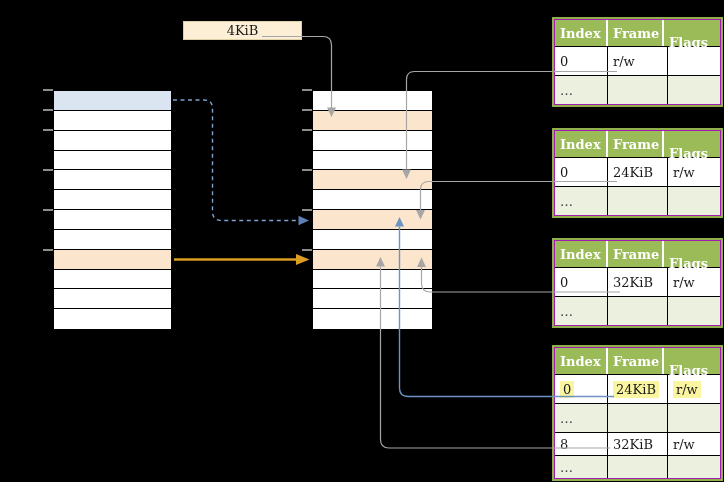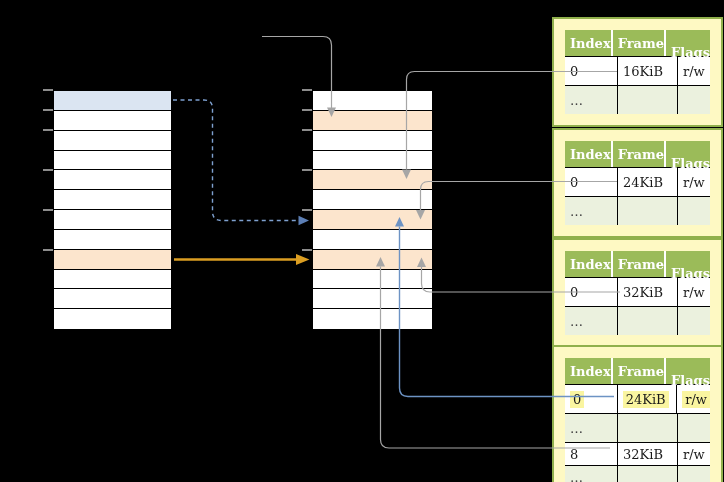--- a/index.html
+++ b/index.html
@@ -23,26 +23,26 @@
   .mem-virtual{left:53px;top:90px;width:119px;height:240px;}
   .mem-physical{left:312px;top:90px;width:121px;height:240px;}
   .mem-row{border-bottom:1px solid #000;}
   .mem-row:last-child{border-bottom:none;}
   .mem-row.white{background:var(--row-white);}
   .mem-row.blue{background:var(--row-blue);}
   .mem-row.peach{background:var(--row-peach);}
   .tick{position:absolute;width:10px;height:2px;background:var(--tick-gray);}
   
   .pt{position:absolute;left:552px;width:171px;box-sizing:border-box;
-      border:2px solid var(--table-border-green);background:#fef9c3;padding:11px;}
+      border:2px solid var(--table-border-green);background:#a21caf;padding:1px;}
   .pt-header{display:flex;height:26px;background:var(--header-green);}
   .pt-hcell{box-sizing:border-box;display:flex;align-items:center;padding-left:5px;
     color:#fff;font-weight:bold;font-size:13px;}
   .pt-hcell:nth-child(1){width:53px;border-right:2px solid #fff;}
-  .pt-hcell:nth-child(2){width:64px;border-right:2px solid #fff;}
+  .pt-hcell:nth-child(2){width:56px;border-right:2px solid #fff;}
   .pt-hcell:nth-child(3){flex:1;margin-top:18px;}
   .pt-row{display:flex;height:28px;border-top:1px solid #000;}
   .pt-cell{box-sizing:border-box;display:flex;align-items:center;padding-left:5px;
     font-size:13px;color:var(--cell-text);}
   .pt-cell:nth-child(1){width:53px;border-right:1px solid #000;}
   .pt-cell:nth-child(2){width:60px;border-right:1px solid #000;}
   .pt-cell:nth-child(3){flex:1;}
   .pt-row.green{background:var(--row-light-green);color:var(--dots-text);}
   .pt-row.green .pt-cell{color:var(--dots-text);}
   .pt-row.white{background:#fff;}
@@ -58,20 +58,23 @@
   .head-gray{fill:var(--gray-line);}
   .head-blue{fill:var(--blue-line);}
   .head-dblue{fill:var(--dashed-blue-head);}
   .head-orange{fill:var(--orange-arrow);}
 </style>
 </head>
 <body>
 
 <div id="diagram">
 
+  <div class="label-box">
+    <span>4KiB</span>
+  </div>
 
   <div class="mem-table mem-virtual">
       <div class="mem-row blue"></div>
       <div class="mem-row white"></div>
       <div class="mem-row white"></div>
       <div class="mem-row white"></div>
       <div class="mem-row white"></div>
       <div class="mem-row white"></div>
       <div class="mem-row white"></div>
       <div class="mem-row white"></div>
@@ -110,21 +113,20 @@
   <div class="tick" style="left:302px;top:249px"></div>
 
   <div class="pt" style="top:17px" data-pt="0">
       <div class="pt-header">
         <div class="pt-hcell">Index</div>
         <div class="pt-hcell">Frame</div>
         <div class="pt-hcell">Flags</div>
       </div>
       <div class="pt-row white">
         <div class="pt-cell">0</div>
-        <div class="pt-cell">16KiB</div>
         <div class="pt-cell">r/w</div>
       </div>
       <div class="pt-row green">
         <div class="pt-cell">…</div>
         <div class="pt-cell"></div>
         <div class="pt-cell"></div>
       </div>
     </div>
   <div class="pt" style="top:128px" data-pt="1">
       <div class="pt-header">

